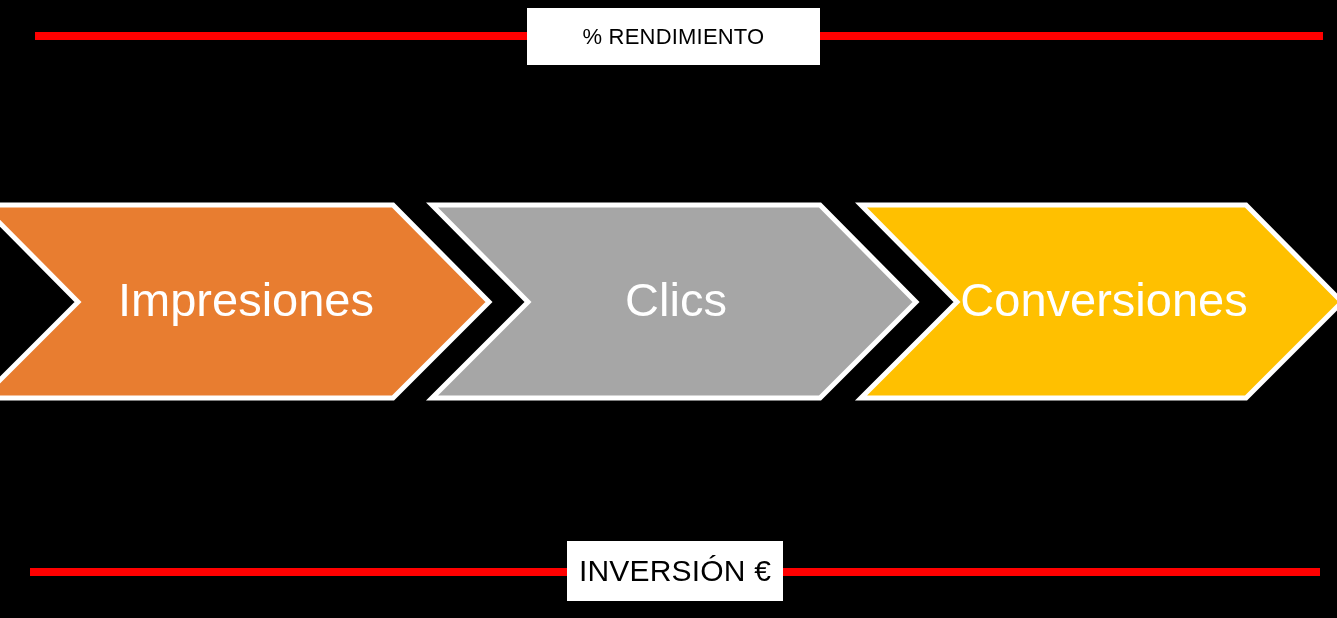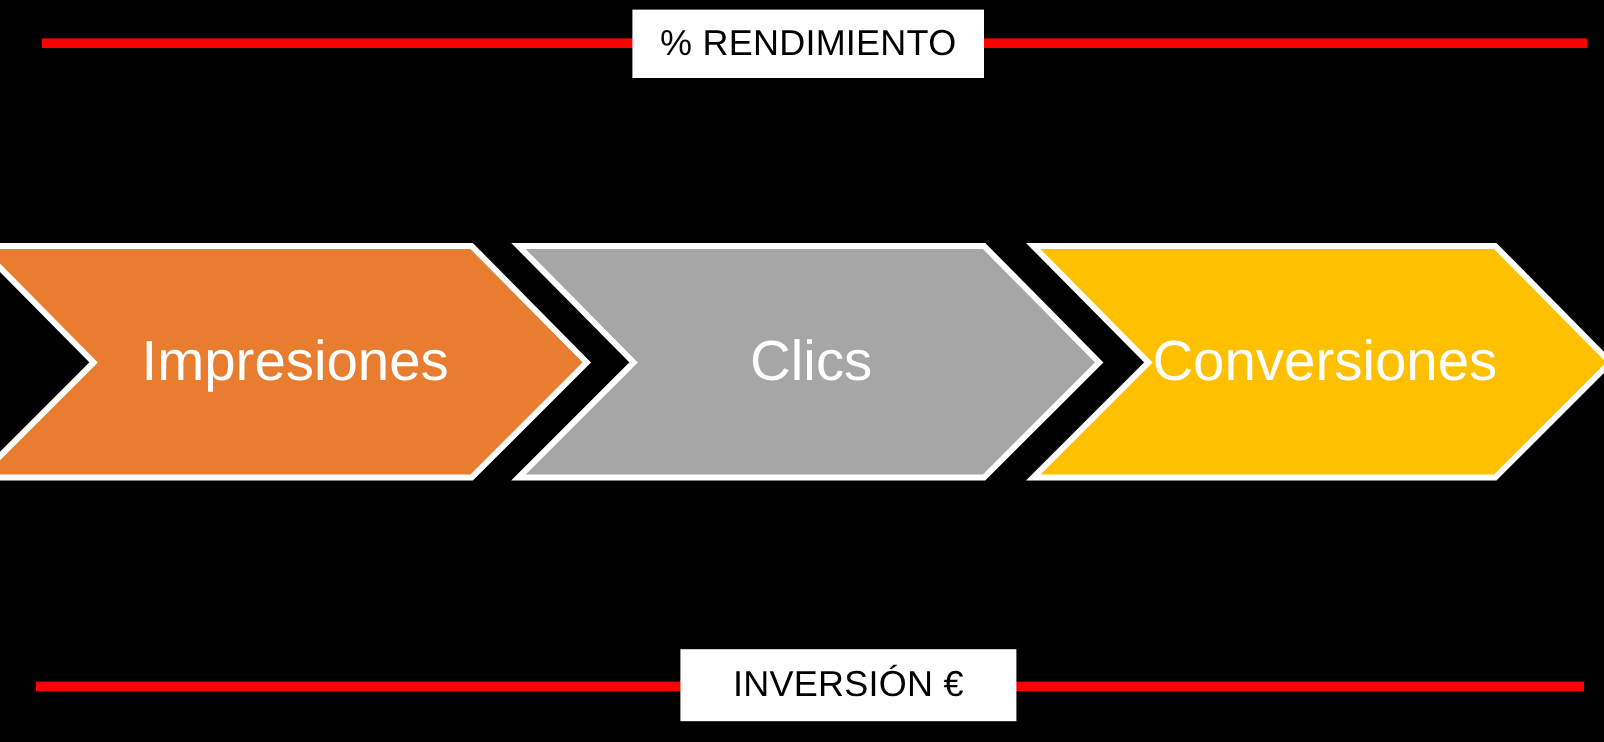--- a/index.html
+++ b/index.html
@@ -49,26 +49,26 @@
     justify-content: center;
     font-family: "Liberation Sans", sans-serif;
     letter-spacing: 0.2px;
     white-space: nowrap;
   }
   .caption-box.top {
     left: 527px;
     top: 8px;
     width: 293px;
     height: 57px;
-    font-size: 30px;
+    font-size: 22px;
   }
   .caption-box.bottom {
     left: 567px;
     top: 541px;
-    width: 280px;
+    width: 216px;
     height: 60px;
     font-size: 30px;
   }
 
   
   #chevrons {
     position: absolute;
     left: 0;
     top: 0;
     width: 1337px;

